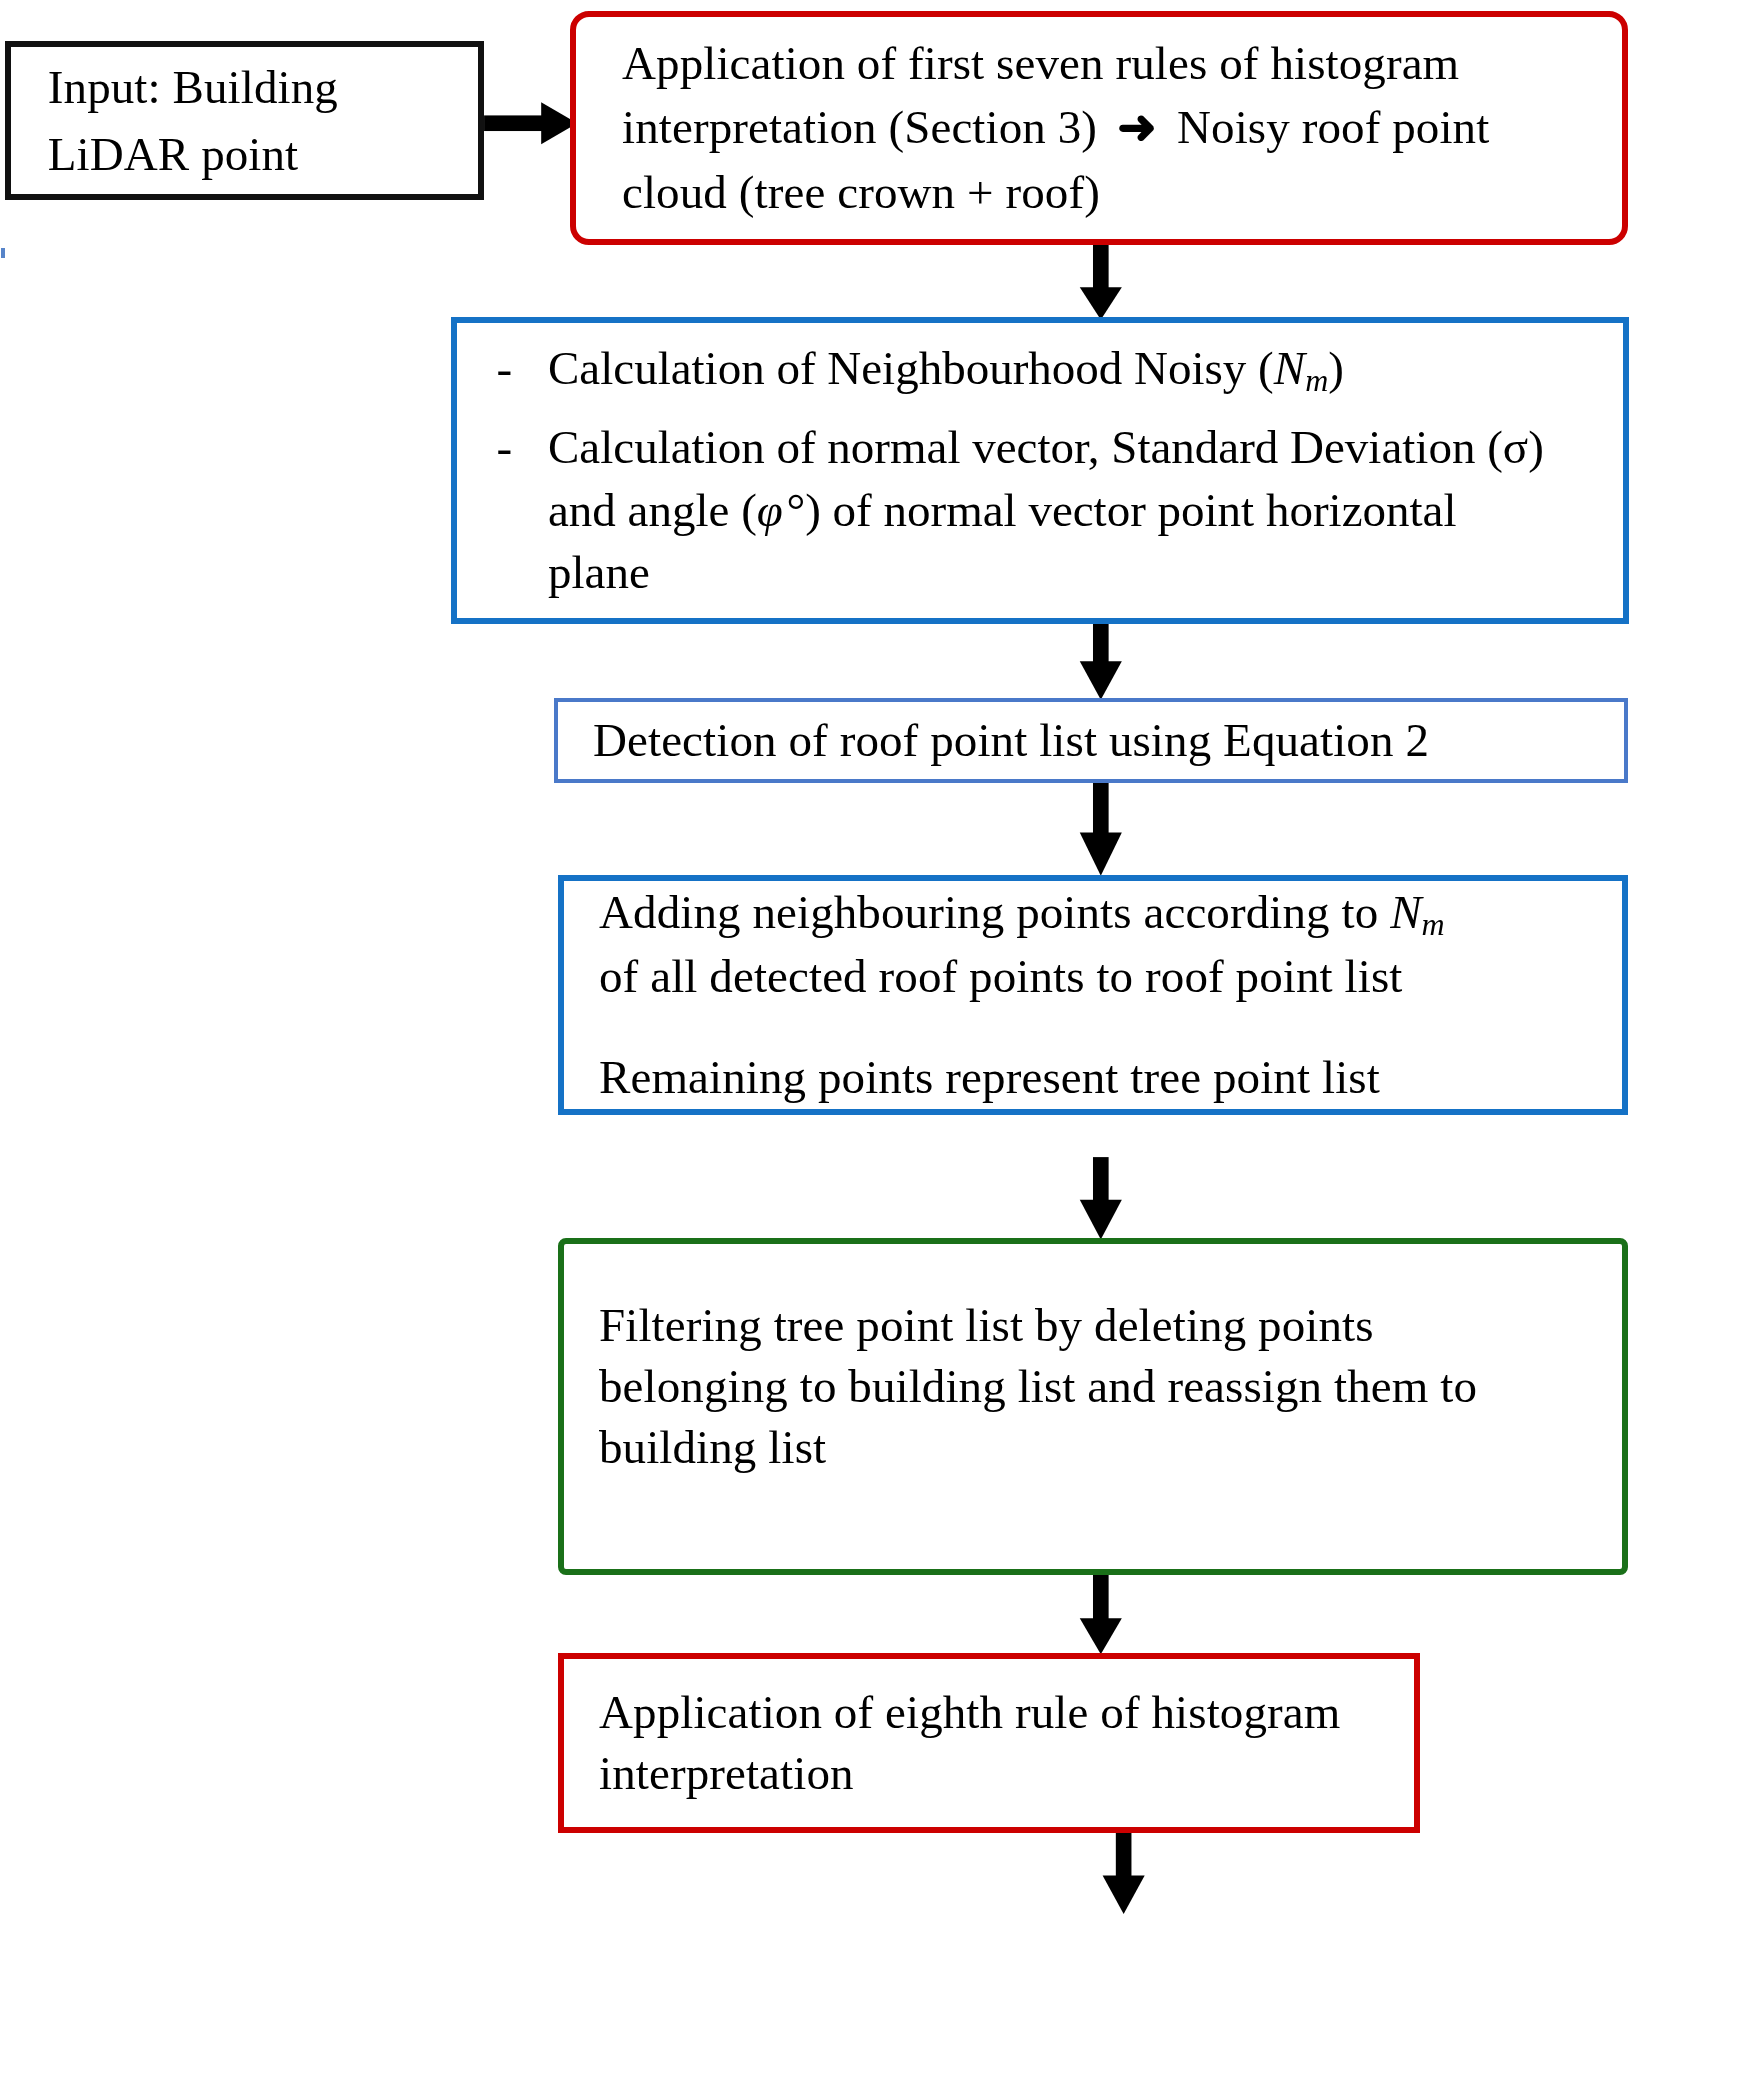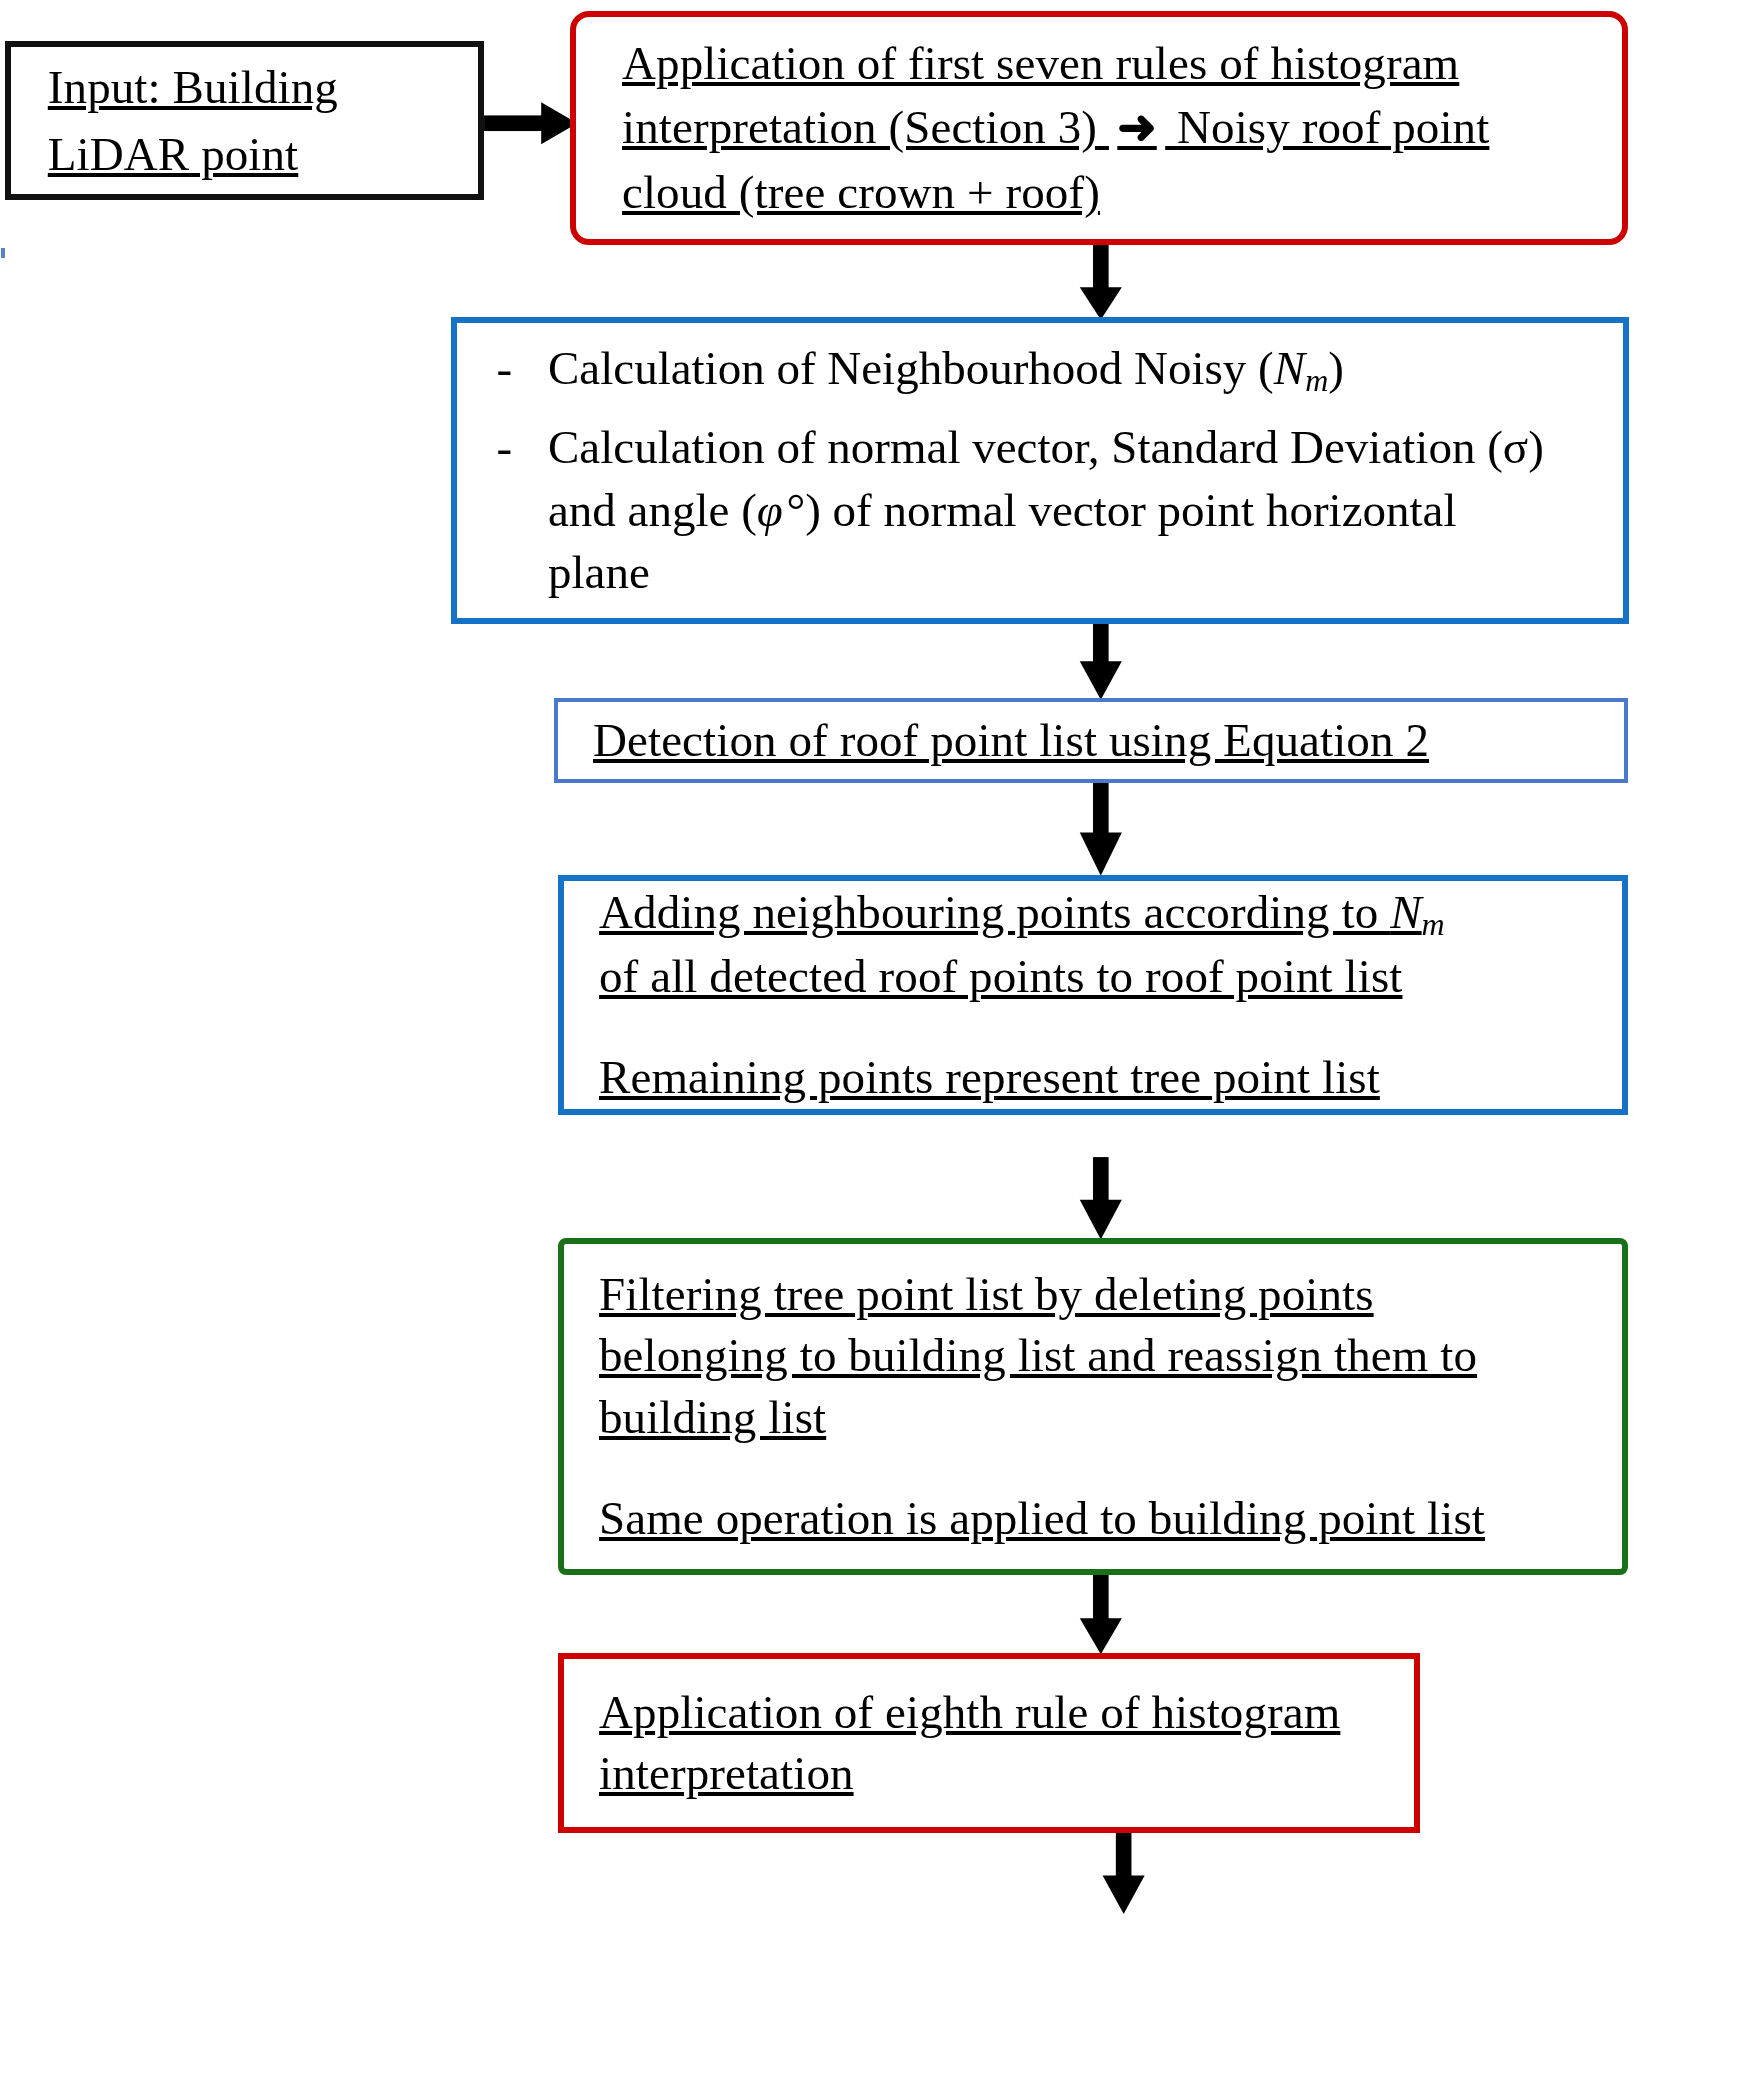--- a/index.html
+++ b/index.html
@@ -23,21 +23,20 @@
     box-sizing: border-box;
     background: #ffffff;
     display: flex;
     flex-direction: column;
     justify-content: center;
   }
   .node .txt {
     font-size: 47px;
     line-height: 1.30;
     letter-spacing: 0.1px;
-    text-decoration: underline;
   }
   
   .box-black {
     border: 6.6px solid #111111;
   }
   .box-red {
     border: 6.6px solid #CC0000;
   }
   .box-blue {
     border: 6.6px solid #1572C6;
@@ -226,21 +225,20 @@
       <div>Remaining points represent tree point list</div>
     </div>
   </div>
 
   <div class="node box-green" id="node-filter">
     <div class="txt">
       <div>Filtering tree point list by deleting points</div>
       <div>belonging to building list and reassign them to</div>
       <div>building list</div>
       <div class="para-gap"></div>
-      <div>Same operation is applied to building point list</div>
     </div>
   </div>
 
   <div class="node box-red" id="node-rule8">
     <div class="txt">
       <div>Application of eighth rule of histogram</div>
       <div>interpretation</div>
     </div>
   </div>
 

